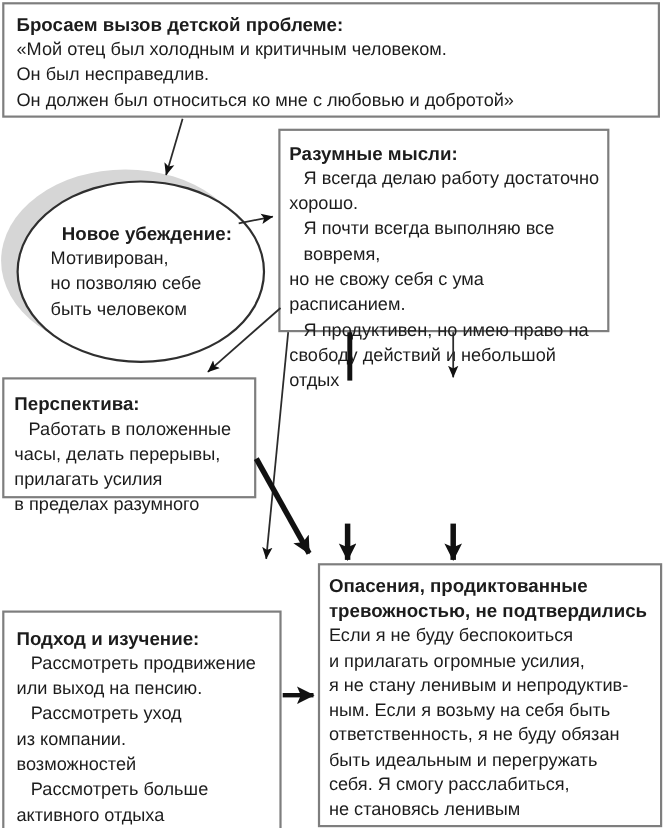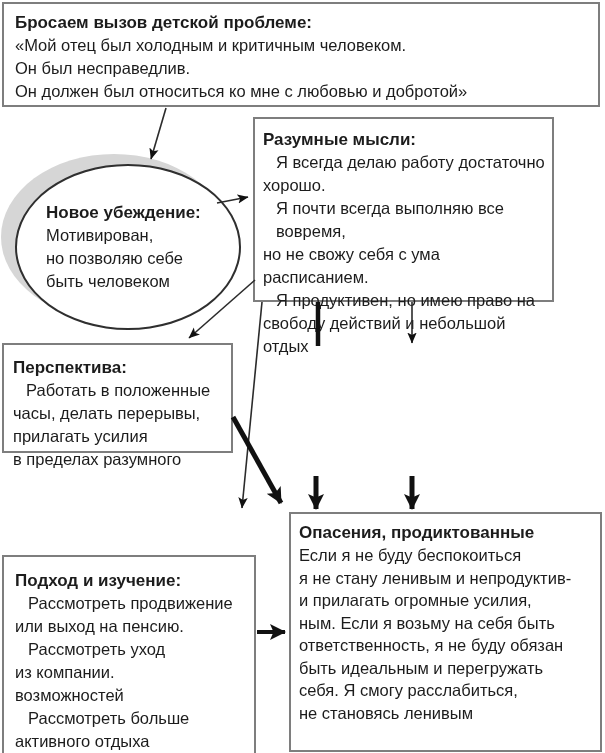--- a/index.html
+++ b/index.html
@@ -27,21 +27,21 @@
     background:#d6d6d6;z-index:1;
   }
   #belief-ellipse{
     position:absolute;left:15px;top:164px;width:226px;height:166px;border-radius:50%;
     background:#fff;border:2px solid #2f2f2f;box-sizing:border-box;z-index:2;
   }
   #belief-text{
     position:absolute;left:46px;top:201px;width:175px;z-index:3;
     font-size:16.5px;line-height:23px;
   }
-  #belief-text .title{font-weight:bold;font-size:17px;}
+  #belief-text .title{font-weight:bold;font-size:17px;text-align:center;}
   #arrow-layer{position:absolute;left:0;top:0;width:605px;height:753px;z-index:4;pointer-events:none;}
   .box{z-index:2;}
 </style>
 </head>
 <body>
 
 <div id="canvas">
 
   <div class="box" id="box-challenge">
     <div class="title">Бросаем вызов детской проблеме:</div>
@@ -84,23 +84,24 @@
     <div class="line">или выход на пенсию.</div>
     <div class="line ind">Рассмотреть уход</div>
     <div class="line">из компании.</div>
     <div class="line">возможностей</div>
     <div class="line ind">Рассмотреть больше</div>
     <div class="line">активного отдыха</div>
   </div>
 
   <div class="box" id="box-fears">
     <div class="title">Опасения, продиктованные</div>
+    <div class="title">тревожностью, не подтвердились</div>
     <div class="line">Если я не буду беспокоиться</div>
+    <div class="line">и прилагать огромные усилия,</div>
     <div class="line">я не стану ленивым и непродуктив-</div>
-    <div class="line">и прилагать огромные усилия,</div>
     <div class="line">ным. Если я возьму на себя быть</div>
     <div class="line">ответственность, я не буду обязан</div>
     <div class="line">быть идеальным и перегружать</div>
     <div class="line">себя. Я смогу расслабиться,</div>
     <div class="line">не становясь ленивым</div>
   </div>
 
   <svg id="arrow-layer" viewBox="0 0 605 753" xmlns="http://www.w3.org/2000/svg">
     <defs>
       <marker id="mThin" markerUnits="userSpaceOnUse" markerWidth="12" markerHeight="11" refX="10.5" refY="5" orient="auto">

